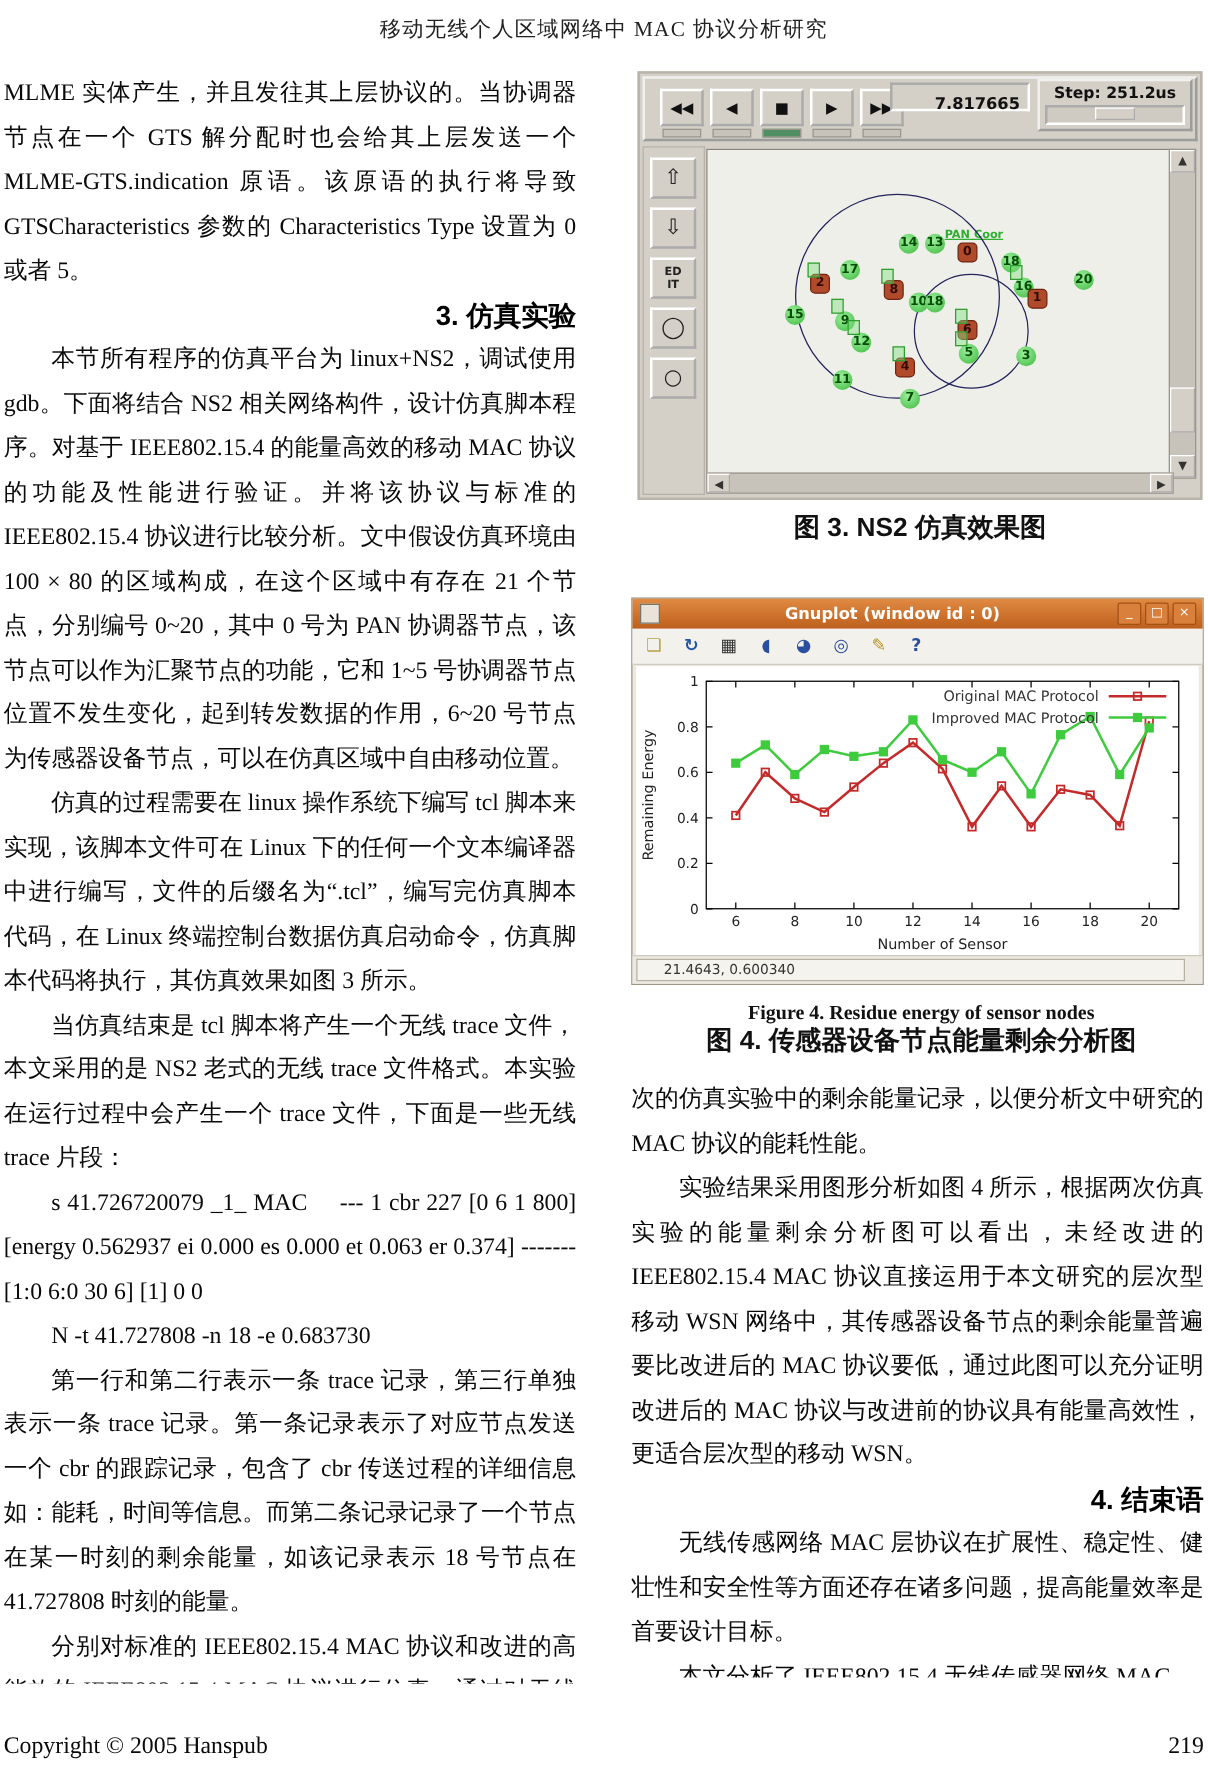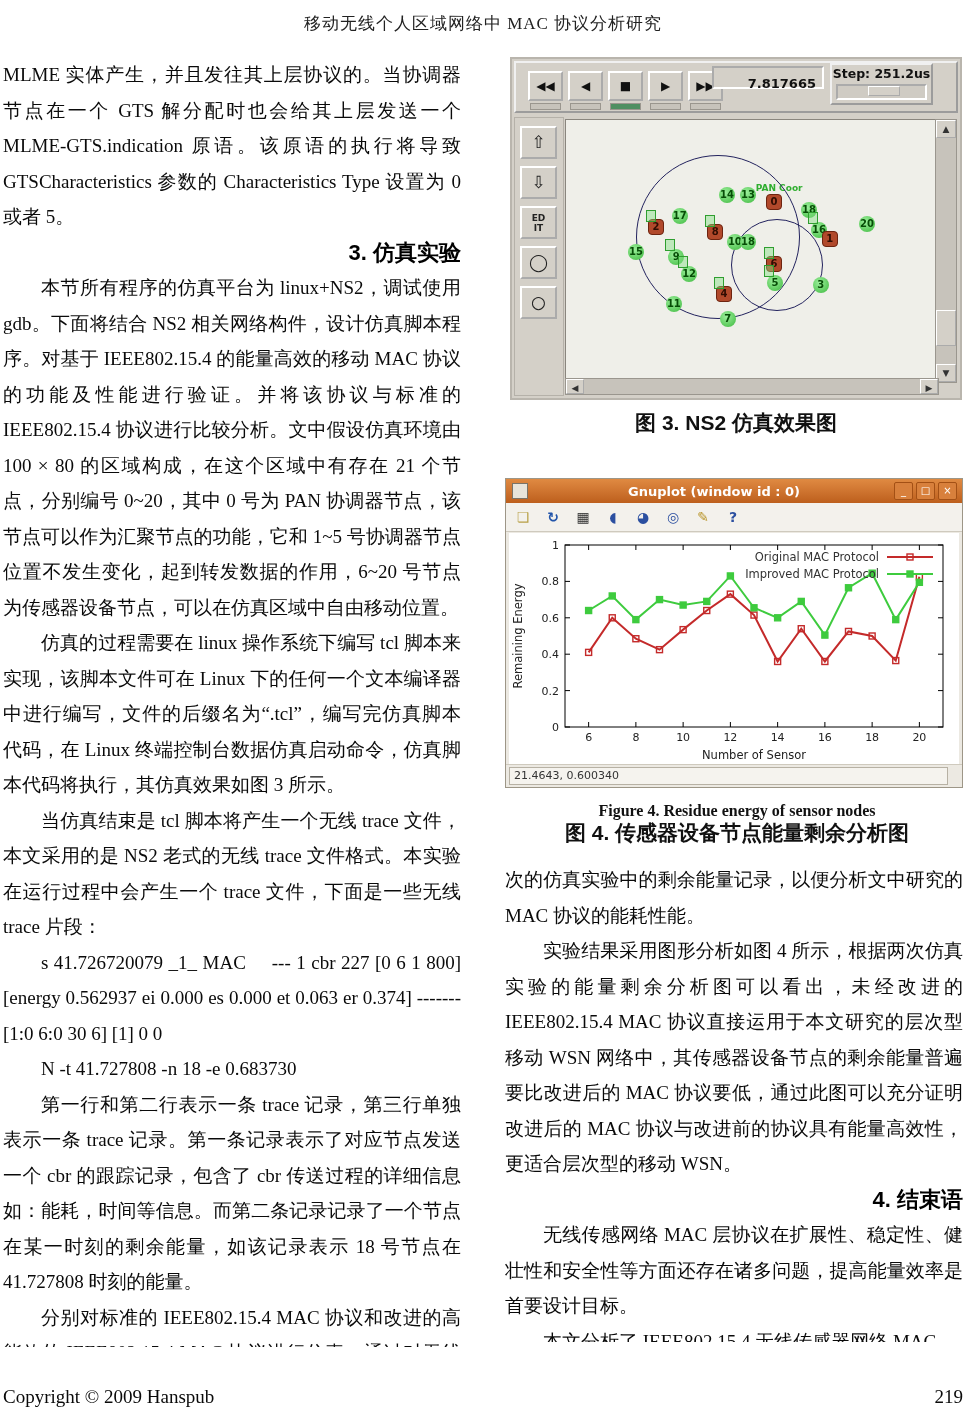--- a/index.html
+++ b/index.html
@@ -29,21 +29,21 @@
   #ns2{position:absolute;left:510px;top:57px;width:452px;height:343px;background:#d4d0c8;
        border:2px solid #b9b5ad;box-sizing:border-box;font-family:"DejaVu Sans",sans-serif;}
   #ns2-toolbar{position:absolute;left:2px;top:2px;right:2px;height:52px;background:#d4d0c8;
        border:2px outset #f0f0f0;box-sizing:border-box;}
   .ns2-btn{position:absolute;top:8px;width:35px;height:30px;background:#d4d0c8;border:2px outset #fff;
        box-sizing:border-box;text-align:center;line-height:26px;font-size:12px;color:#111;cursor:default;}
   .ns2-ind{position:absolute;top:40px;width:29px;height:5px;background:#c7c3bb;border:1px solid #9a968e;}
   .ns2-ind.active{background:#4f8f62;}
   #ns2-time{position:absolute;top:7px;left:200px;width:112px;height:23px;border:2px inset #fff;
        background:#d4d0c8;text-align:right;line-height:32px;font-weight:bold;font-size:13px;padding-right:6px;box-sizing:border-box;}
-  #ns2-step{position:absolute;top:4px;left:318px;width:103px;height:42px;border:2px outset #f0f0f0;box-sizing:border-box;}
+  #ns2-step{position:absolute;top:4px;left:318px;width:124px;height:42px;border:2px outset #f0f0f0;box-sizing:border-box;}
   #ns2-step .lbl{display:block;text-align:center;font-weight:bold;font-size:12.5px;line-height:17px;}
   #ns2-step .track{position:relative;margin:2px 4px;height:12px;border:2px inset #fff;background:#cfcbc3;}
   #ns2-step .thumb{position:absolute;left:35%;top:0;width:30px;height:8px;background:#d4d0c8;border:1px outset #fff;}
   #ns2-side{position:absolute;left:2px;top:58px;width:48px;bottom:2px;background:#d4d0c8;border:1px solid #b5b1a9;}
   .side-btn{position:absolute;left:5px;width:37px;height:33px;background:#d4d0c8;border:2px outset #fff;
        box-sizing:border-box;text-align:center;color:#222;font-size:17px;line-height:29px;}
   .side-btn .two{display:block;font-size:9px;font-weight:bold;line-height:9px;margin-top:6px;}
   #ns2-canvas{position:absolute;left:53px;top:60px;width:372px;height:262px;background:#efefe9;
        border:1px solid #8a867e;overflow:hidden;}
   .range-circle{position:absolute;border:1.5px solid #23235e;border-radius:50%;}
@@ -70,21 +70,21 @@
   #gp-title{flex:1;text-align:center;color:#fff;font-weight:bold;font-size:13px;}
   .t-btns{display:flex;gap:3px;margin-right:5px;}
   .t-btn{width:17px;height:16px;background:#d8803c;border:1px solid #a35015;color:#fff;
       font-size:10px;line-height:15px;text-align:center;border-radius:2px;}
   #gp-toolbar{position:absolute;left:0;top:24px;right:0;height:28px;background:#f3f1ec;
       border-bottom:1px solid #cfcabe;display:flex;align-items:center;gap:12px;padding-left:8px;}
   .gp-ico{width:18px;height:18px;text-align:center;line-height:18px;font-size:14px;font-weight:bold;}
   #gp-chart-wrap{position:absolute;left:3px;top:54px;width:450px;height:232px;background:#fff;}
   #gp-status{position:absolute;left:0;bottom:0;right:0;height:22px;background:#ece9e2;border-top:1px solid #cfcabe;}
   #gp-status .fld{position:absolute;left:3px;top:2px;right:14px;bottom:2px;border:1px solid #b7b1a4;
-      background:#f5f3ee;font-size:11px;line-height:16px;padding-left:4px;color:#333;}
+      background:#f5f3ee;font-size:11px;line-height:16px;padding-left:21px;color:#333;}
   
   #footer{position:absolute;left:3px;right:3px;bottom:6px;display:flex;justify-content:space-between;
       font-size:19px;color:#0a0a0a;}
 </style>
 </head>
 <body>
 
 <div class="header-title">移动无线个人区域网络中 MAC 协议分析研究</div>
 
 <div id="left-col" class="col">
@@ -123,21 +123,21 @@
       <div class="side-btn" style="top: 8px;">⇧</div>
       <div class="side-btn" style="top: 48px;">⇩</div>
       <div class="side-btn" style="top: 88px;">
         <span class="two">ED</span>
         <span class="two" style="margin-top: 1px;">IT</span>
       </div>
       <div class="side-btn" style="top: 128px;">◯</div>
       <div class="side-btn" style="top: 168px;">○</div>
     </div>
   <div id="ns2-canvas">
-    <span id="pan-label" style="left:51%;top:24%;">PAN Coor</span>
+    <span id="pan-label" style="left:51%;top:24%;text-decoration:underline;">PAN Coor</span>
   <div class="range-circle" style="height: 162px; width: 162px; left: calc(40.6% - 81px); top: calc(44.2% - 81px);"></div>
       <div class="range-circle" style="height: 90px; width: 90px; left: calc(56.5% - 45px); top: calc(55% - 45px);"></div>
       <div class="node green" style="left: 43.3%; top: 28.8%;">14</div>
       <div class="node green" style="left: 48.9%; top: 28.8%;">13</div>
       <div class="node red" style="left: 55.9%; top: 31.2%;">0</div>
       <div class="node green" style="left: 65.3%; top: 34.2%;">18</div>
       <div class="node green" style="left: 80.9%; top: 39.6%;">20</div>
       <div class="node green" style="left: 30.6%; top: 36.5%;">17</div>
       <div class="node red ant" style="left: 24.2%; top: 40.8%;">2</div>
       <div class="node red ant" style="left: 40.1%; top: 42.7%;">8</div>
@@ -287,15 +287,15 @@
 
 <div id="right-col-text" class="col">
   <p>次的仿真实验中的剩余能量记录，以便分析文中研究的 MAC 协议的能耗性能。</p>
   <p class="ind">实验结果采用图形分析如图 4 所示，根据两次仿真实验的能量剩余分析图可以看出，未经改进的 IEEE802.15.4 MAC 协议直接运用于本文研究的层次型移动 WSN 网络中，其传感器设备节点的剩余能量普遍要比改进后的 MAC 协议要低，通过此图可以充分证明改进后的 MAC 协议与改进前的协议具有能量高效性，更适合层次型的移动 WSN。</p>
   <p class="sec-head">4. 结束语</p>
   <p class="ind">无线传感网络 MAC 层协议在扩展性、稳定性、健壮性和安全性等方面还存在诸多问题，提高能量效率是首要设计目标。</p>
   <p class="ind">本文分析了 IEEE802.15.4 无线传感器网络 MAC</p>
 </div>
 
 <div id="footer">
-  <span>Copyright © 2009 Hanspub</span>
+  <span>Copyright © 2005 Hanspub</span>
   <span>219</span>
 </div>
 
 </body></html>

